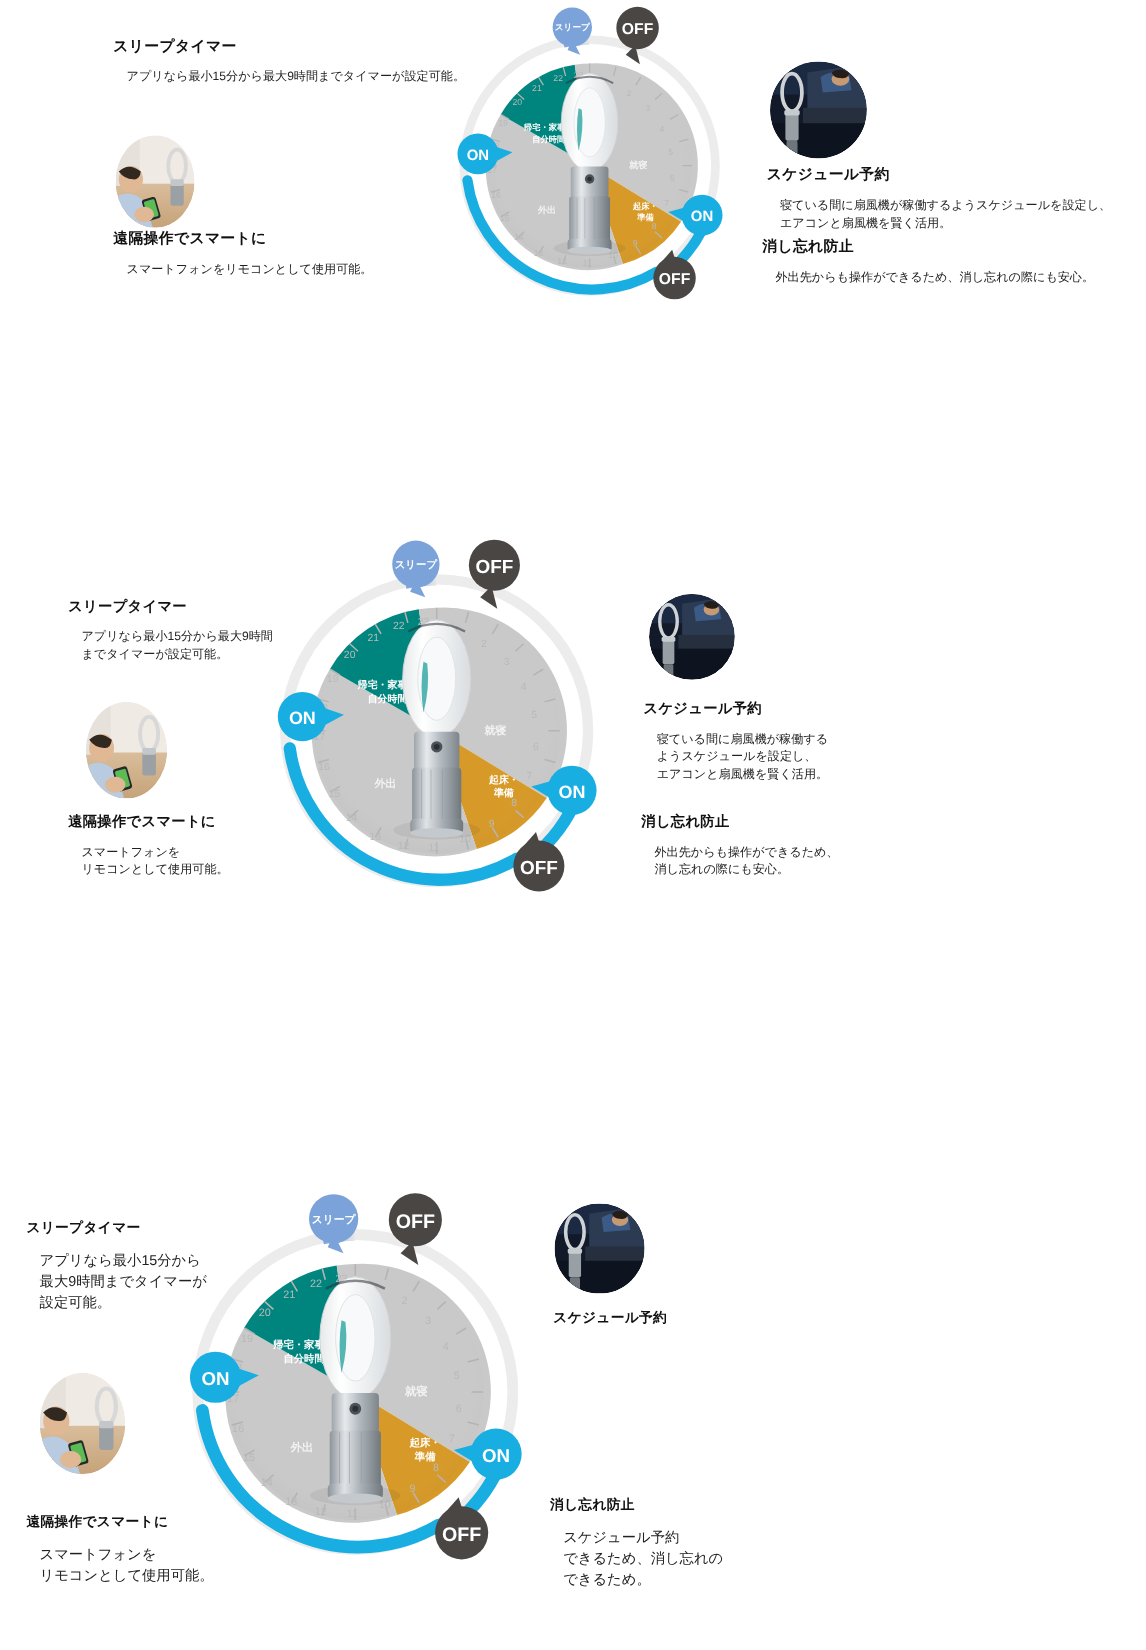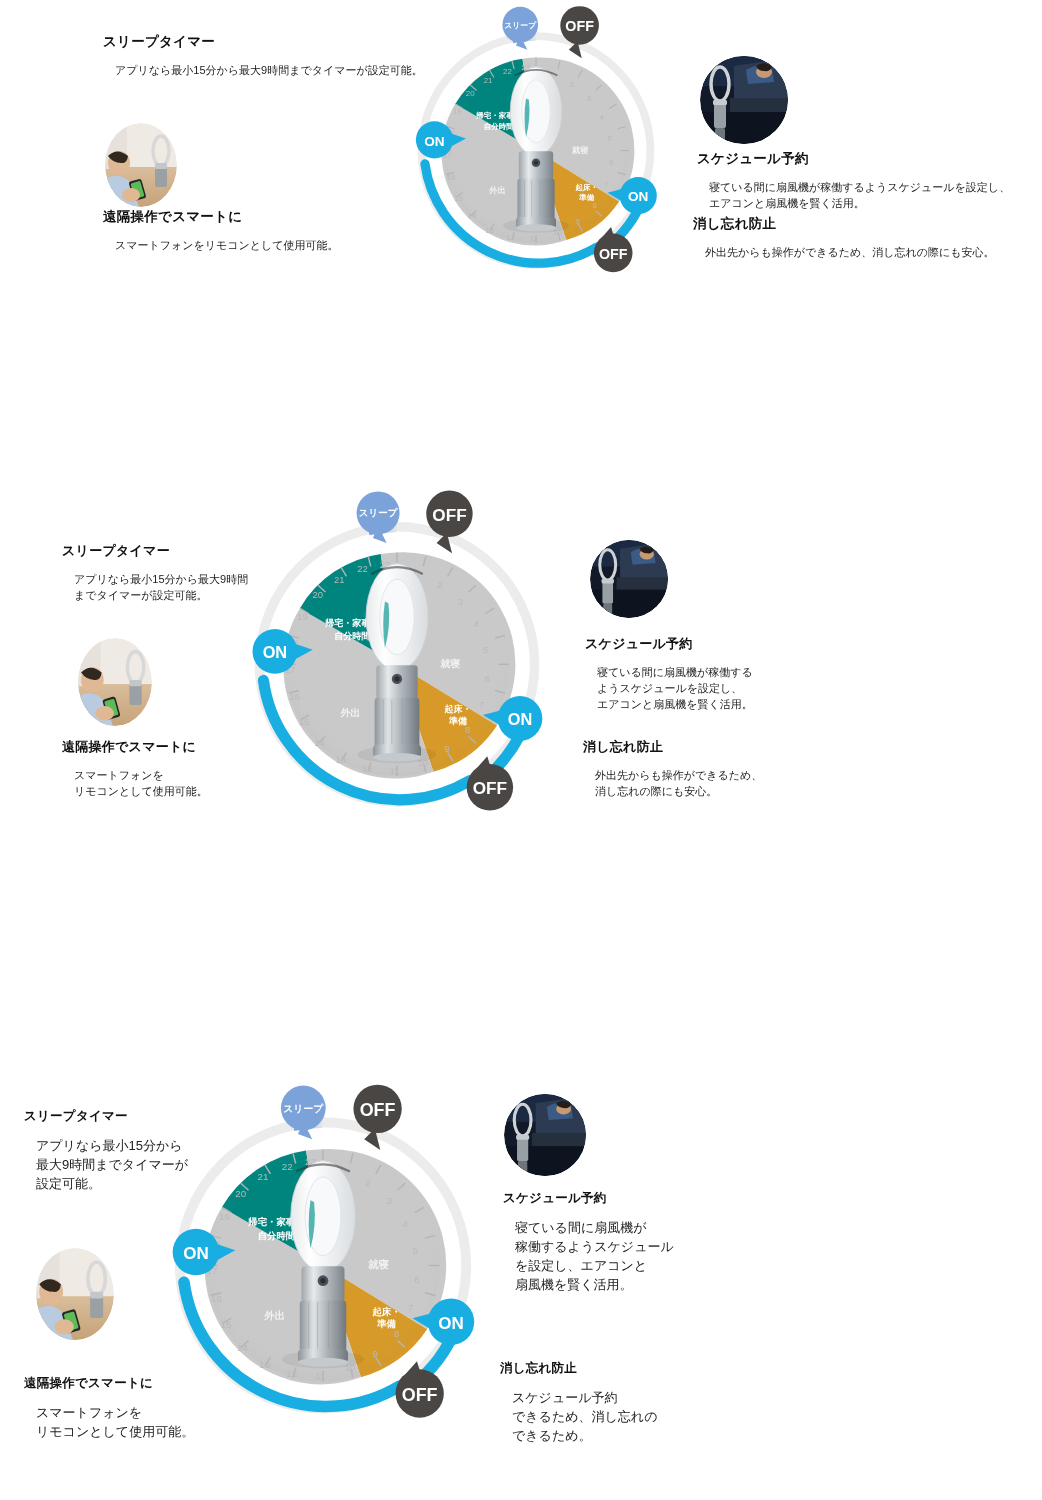--- a/index.html
+++ b/index.html
@@ -266,26 +266,20 @@
         <ellipse cx="20" cy="28" rx="9" ry="17" fill="none" stroke="#cfd3d6" stroke-width="3.4"></ellipse>
         <rect x="14" y="46" width="12" height="26" rx="2" fill="#98a0a6"></rect>
         <rect x="13" y="44" width="14" height="5" rx="1.5" fill="#c6cbcf"></rect>
         <rect x="15" y="72" width="10" height="12" rx="1.5" fill="#6e767c"></rect>
       </g>
     </svg>
   </div>
 
   <div class="txt" style="left:503px;top:110px;width:200px;">
     <div class="h">スケジュール予約</div>
-    <div class="p">
-        <span>寝ている間に扇風機が</span>
-        <span>稼働するようスケジュール</span>
-        <span>を設定し、エアコンと</span>
-        <span>扇風機を賢く活用。</span>
-      </div>
   </div>
 
   <div class="txt" style="left:500px;top:280px;width:200px;">
     <div class="h">消し忘れ防止</div>
     <div class="p">
         <span>スケジュール予約</span>
         <span>できるため、消し忘れの</span>
         <span>できるため。</span>
       </div>
   </div>

